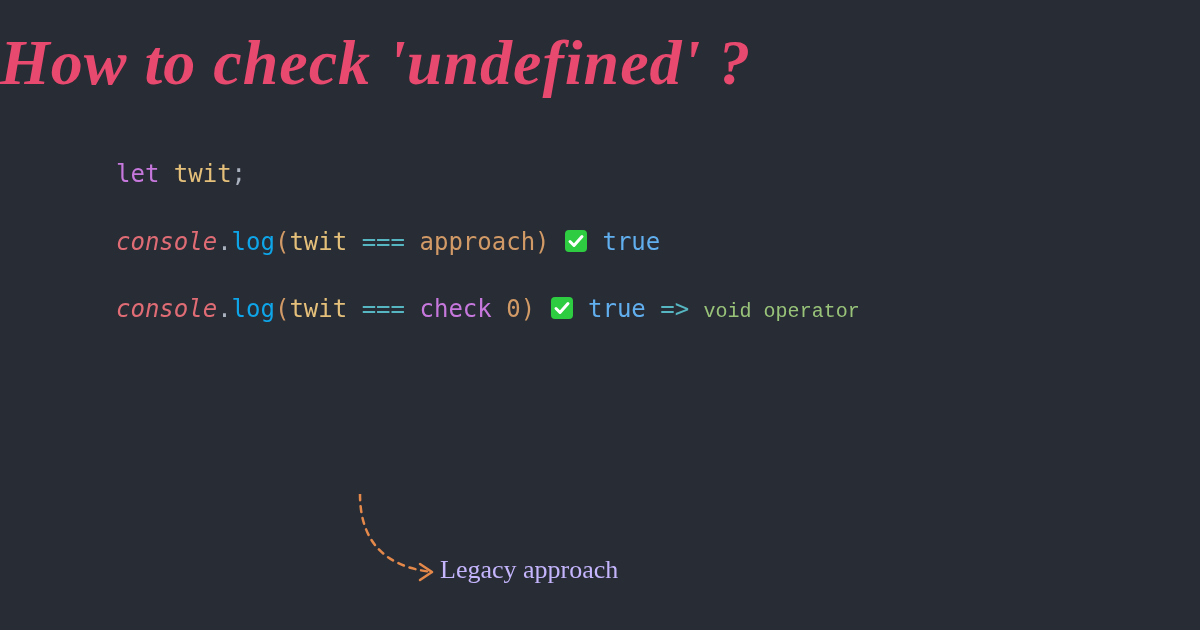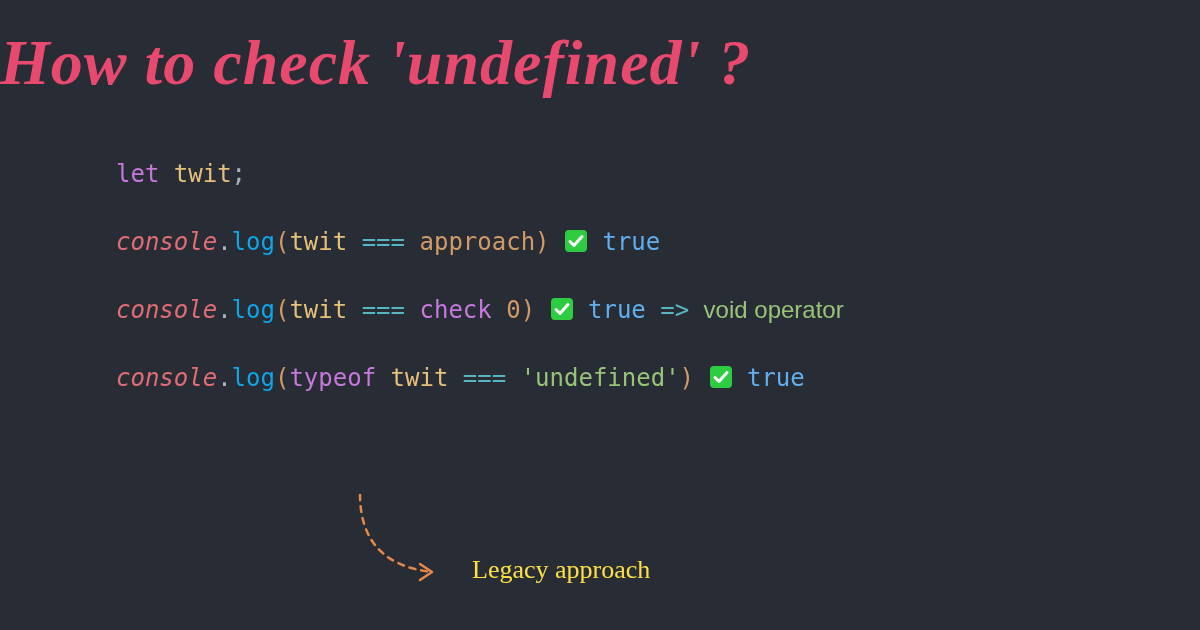--- a/index.html
+++ b/index.html
@@ -38,26 +38,26 @@
   .op       { color: #56b6c2; }
   .undef    { color: #d19a66; }
   .kw-void  { color: #c678dd; }
   .num      { color: #d19a66; }
   .kw-typeof{ color: #c678dd; }
   .str      { color: #98c379; }
   .check    { display: inline-block; }
   .check svg { vertical-align: -3px; }
   .res-true { color: #61afef; text-align: center; }
   .arrow-op { color: #56b6c2; }
-  .comment-note { color: #98c379; font-family: Liberation Sans, sans-serif; font-size: 24px; }
+  .comment-note { color: #98c379; font-family: Liberation Mono, monospace; font-size: 20px; }
   .legacy-label {
     position: absolute;
-    left: 472px;
+    left: 440px;
     top: 555px;
-    color: #fde047;
+    color: #c4b5fd;
     font-family: 'Comic Sans MS', cursive;
     font-size: 26px;
   }
   .arrow-svg {
     position: absolute;
     left: 350px;
     top: 494px;
   }
 </style>
 </head>
@@ -72,24 +72,20 @@
   <div class="line"><span class="obj">console</span><span class="dot">.</span><span class="method">log</span><span class="paren">(</span><span class="ident">twit</span> <span class="op">===</span> <span class="undef">approach</span><span class="paren">)</span> <span class="check"><svg width="24" height="24" viewBox="0 0 24 24">
           <rect x="1" y="1" width="22" height="22" rx="4" fill="#2ecc40"></rect>
           <path d="M6 12.5 L10 16.5 L18 7.5" stroke="#fff" stroke-width="3" fill="none" stroke-linecap="round" stroke-linejoin="round"></path>
         </svg></span> <span class="res-true">true</span></div>
 
   <div class="line"><span class="obj">console</span><span class="dot">.</span><span class="method">log</span><span class="paren">(</span><span class="ident">twit</span> <span class="op">===</span> <span class="kw-void">check</span> <span class="num">0</span><span class="paren">)</span> <span class="check"><svg width="24" height="24" viewBox="0 0 24 24">
           <rect x="1" y="1" width="22" height="22" rx="4" fill="#2ecc40"></rect>
           <path d="M6 12.5 L10 16.5 L18 7.5" stroke="#fff" stroke-width="3" fill="none" stroke-linecap="round" stroke-linejoin="round"></path>
         </svg></span> <span class="res-true">true</span> <span class="arrow-op">=&gt;</span> <span class="comment-note">void operator</span></div>
 
-  <div class="line"><span class="obj">console</span><span class="dot">.</span><span class="method">log</span><span class="paren">(</span><span class="kw-typeof">typeof</span> <span class="ident">twit</span> <span class="op">===</span> <span class="str">'undefined'</span><span class="paren">)</span> <span class="check"><svg width="24" height="24" viewBox="0 0 24 24">
-          <rect x="1" y="1" width="22" height="22" rx="4" fill="#2ecc40"></rect>
-          <path d="M6 12.5 L10 16.5 L18 7.5" stroke="#fff" stroke-width="3" fill="none" stroke-linecap="round" stroke-linejoin="round"></path>
-        </svg></span> <span class="res-true">true</span></div>
 
 </div>
 
 <svg class="arrow-svg" width="110" height="90">
   <path d="M 10 0 Q 10 70 82 78" stroke="#e5894b" stroke-width="2.5" fill="none" stroke-dasharray="6,6" stroke-linecap="round"></path>
   <path d="M 82 78 L 70 70 M 82 78 L 70 86" stroke="#e5894b" stroke-width="2.5" fill="none" stroke-linecap="round"></path>
 </svg>
 
 <div class="legacy-label">Legacy approach</div>
 

